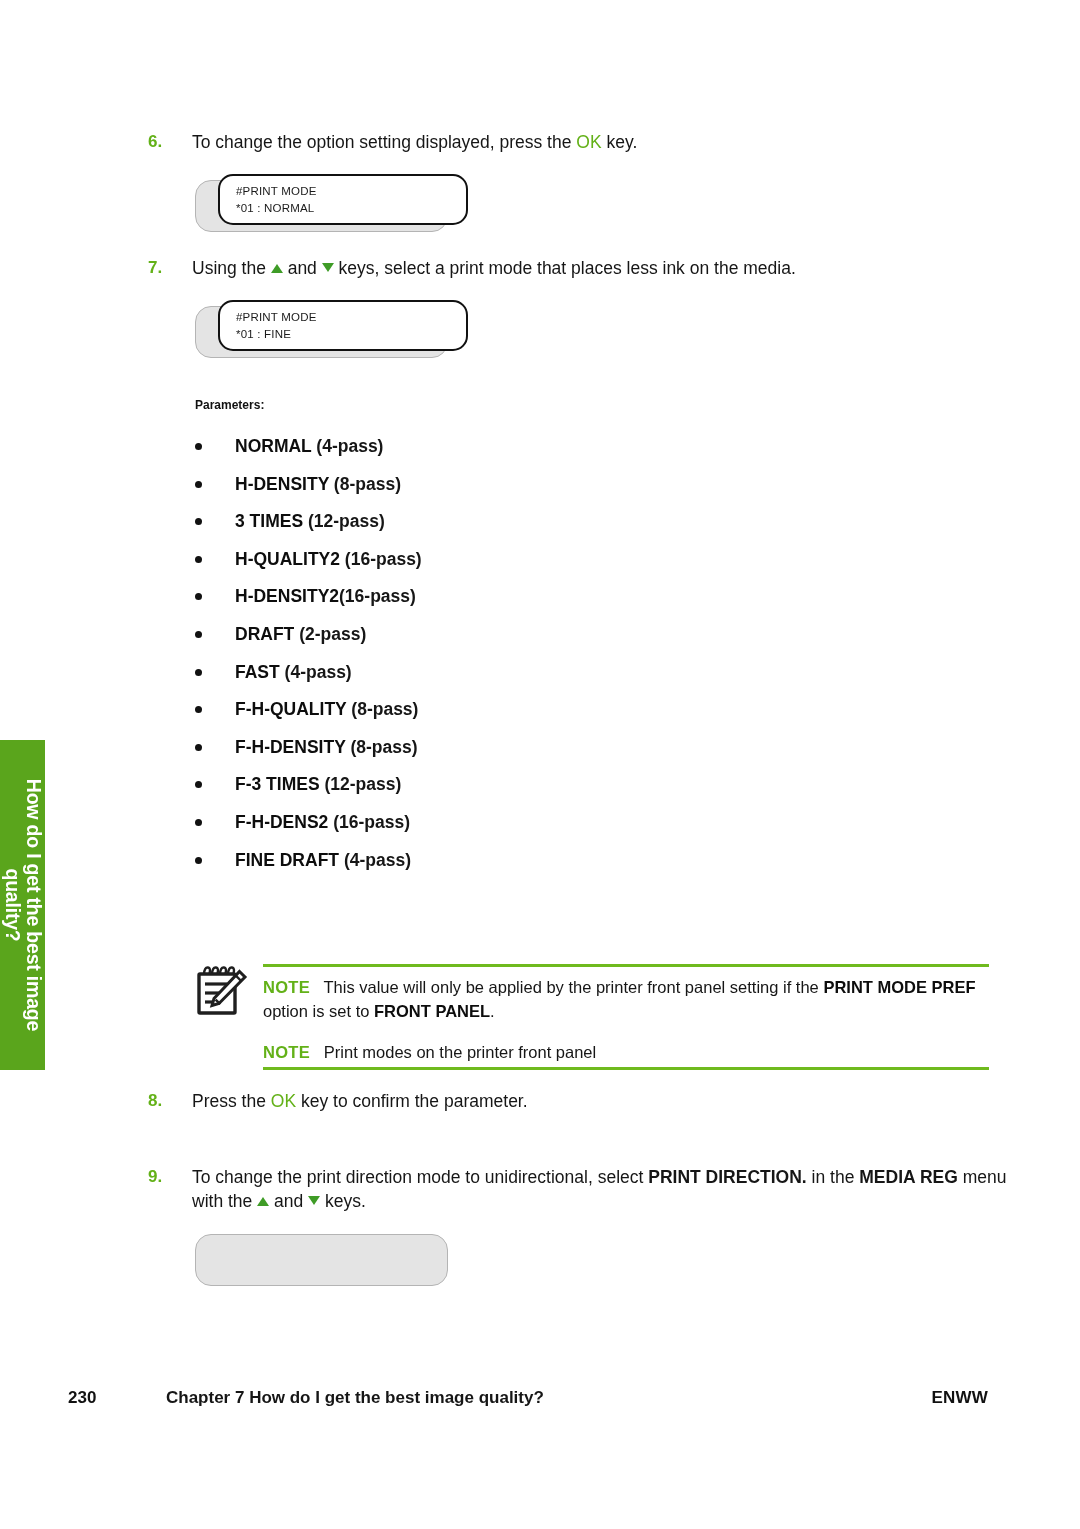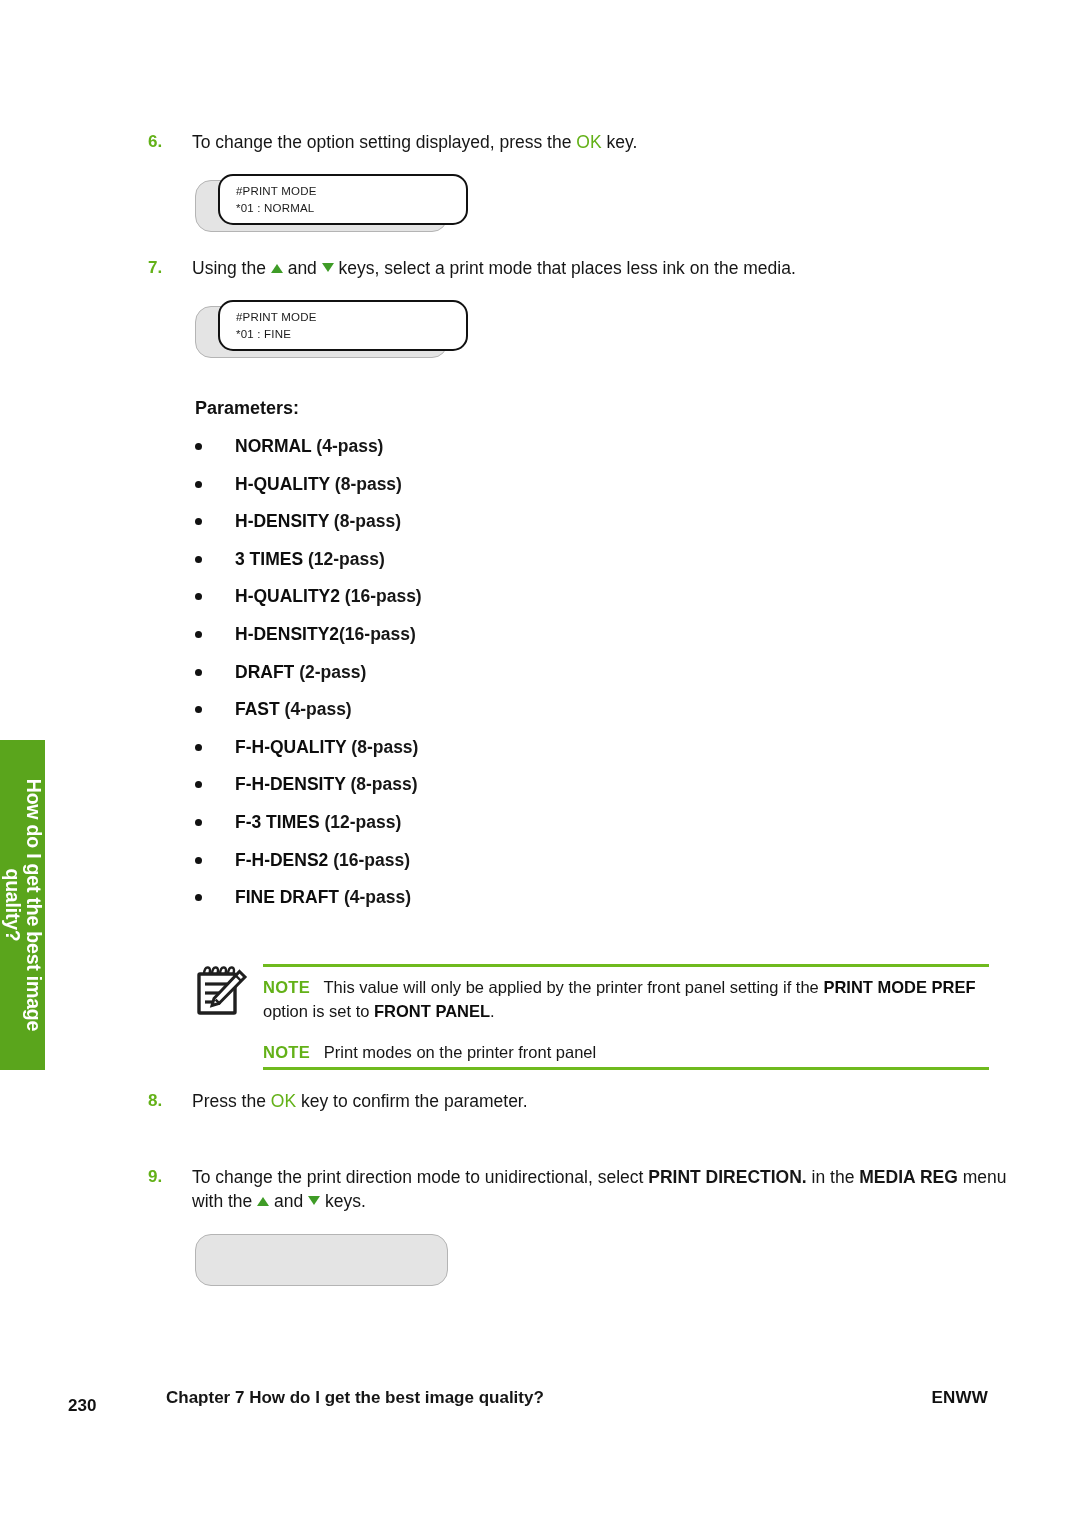--- a/index.html
+++ b/index.html
@@ -124,21 +124,21 @@
     letter-spacing: 0.2px;
     color: #1a1a1a;
     font-family: "Liberation Sans", sans-serif;
   }
 
   
   #params-heading {
     position: absolute;
     left: 195px;
     top: 398px;
-    font-size: 18px;
+    font-size: 12px;
     font-weight: bold;
     color: #111111;
   }
   #params-list {
     position: absolute;
     left: 195px;
     top: 434px;
     width: 500px;
   }
   .param-row {
@@ -216,21 +216,20 @@
     width: 1080px;
     height: 26px;
   }
   #footer .pagenum {
     position: absolute;
     left: 68px;
     top: 0px;
     font-size: 17px;
     font-weight: bold;
     color: #111111;
-    margin-top: 8px;
   }
   #footer .chapter {
     position: absolute;
     left: 166px;
     top: 0px;
     font-size: 17px;
     color: #161616;
     font-weight: bold;
   }
   #footer .brand {
@@ -276,24 +275,20 @@
       <div class="line">#PRINT MODE</div>
       <div class="line">*01 : FINE</div>
     </div>
   </div>
 
   <div id="params-heading">Parameters:</div>
   <div id="params-list">
     <div class="param-row">
       <span class="dot"></span>
       <span class="pname">NORMAL</span><span class="ppass"> (4-pass)</span>
-    </div>
-    <div class="param-row">
-      <span class="dot"></span>
-      <span class="pname">H-QUALITY</span><span class="ppass"> (8-pass)</span>
     </div>
     <div class="param-row">
       <span class="dot"></span>
       <span class="pname">H-DENSITY</span><span class="ppass"> (8-pass)</span>
     </div>
     <div class="param-row">
       <span class="dot"></span>
       <span class="pname">3 TIMES</span><span class="ppass"> (12-pass)</span>
     </div>
     <div class="param-row">

